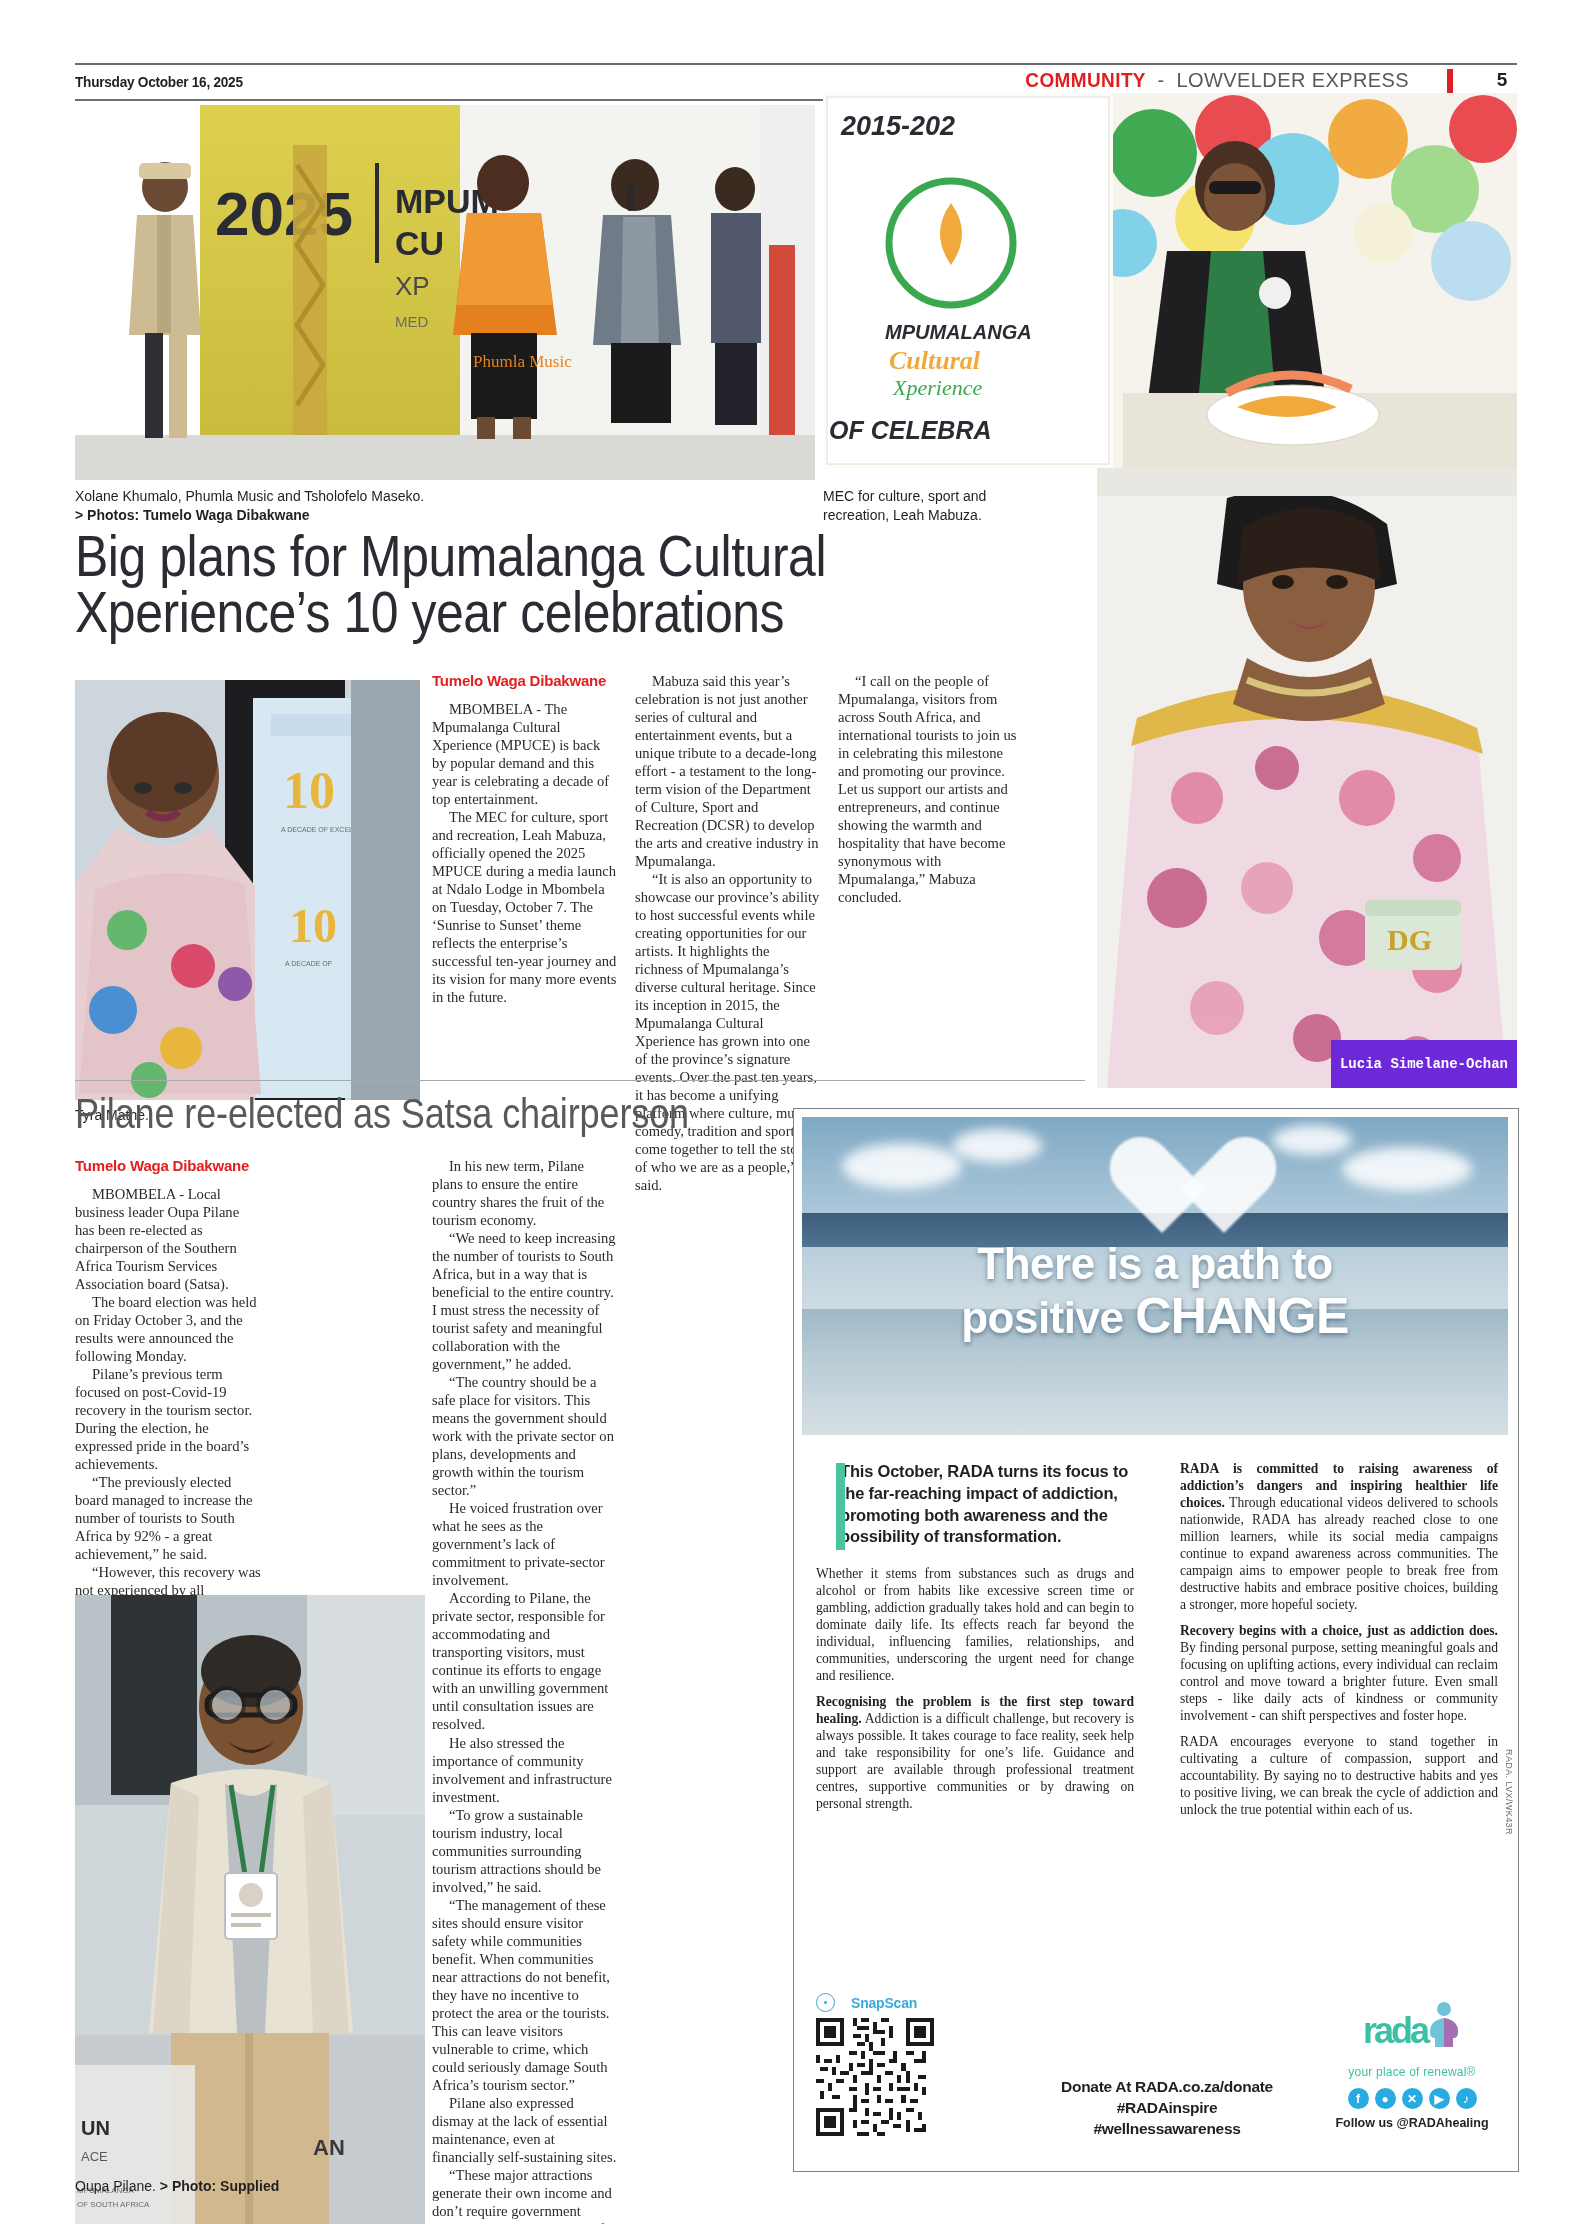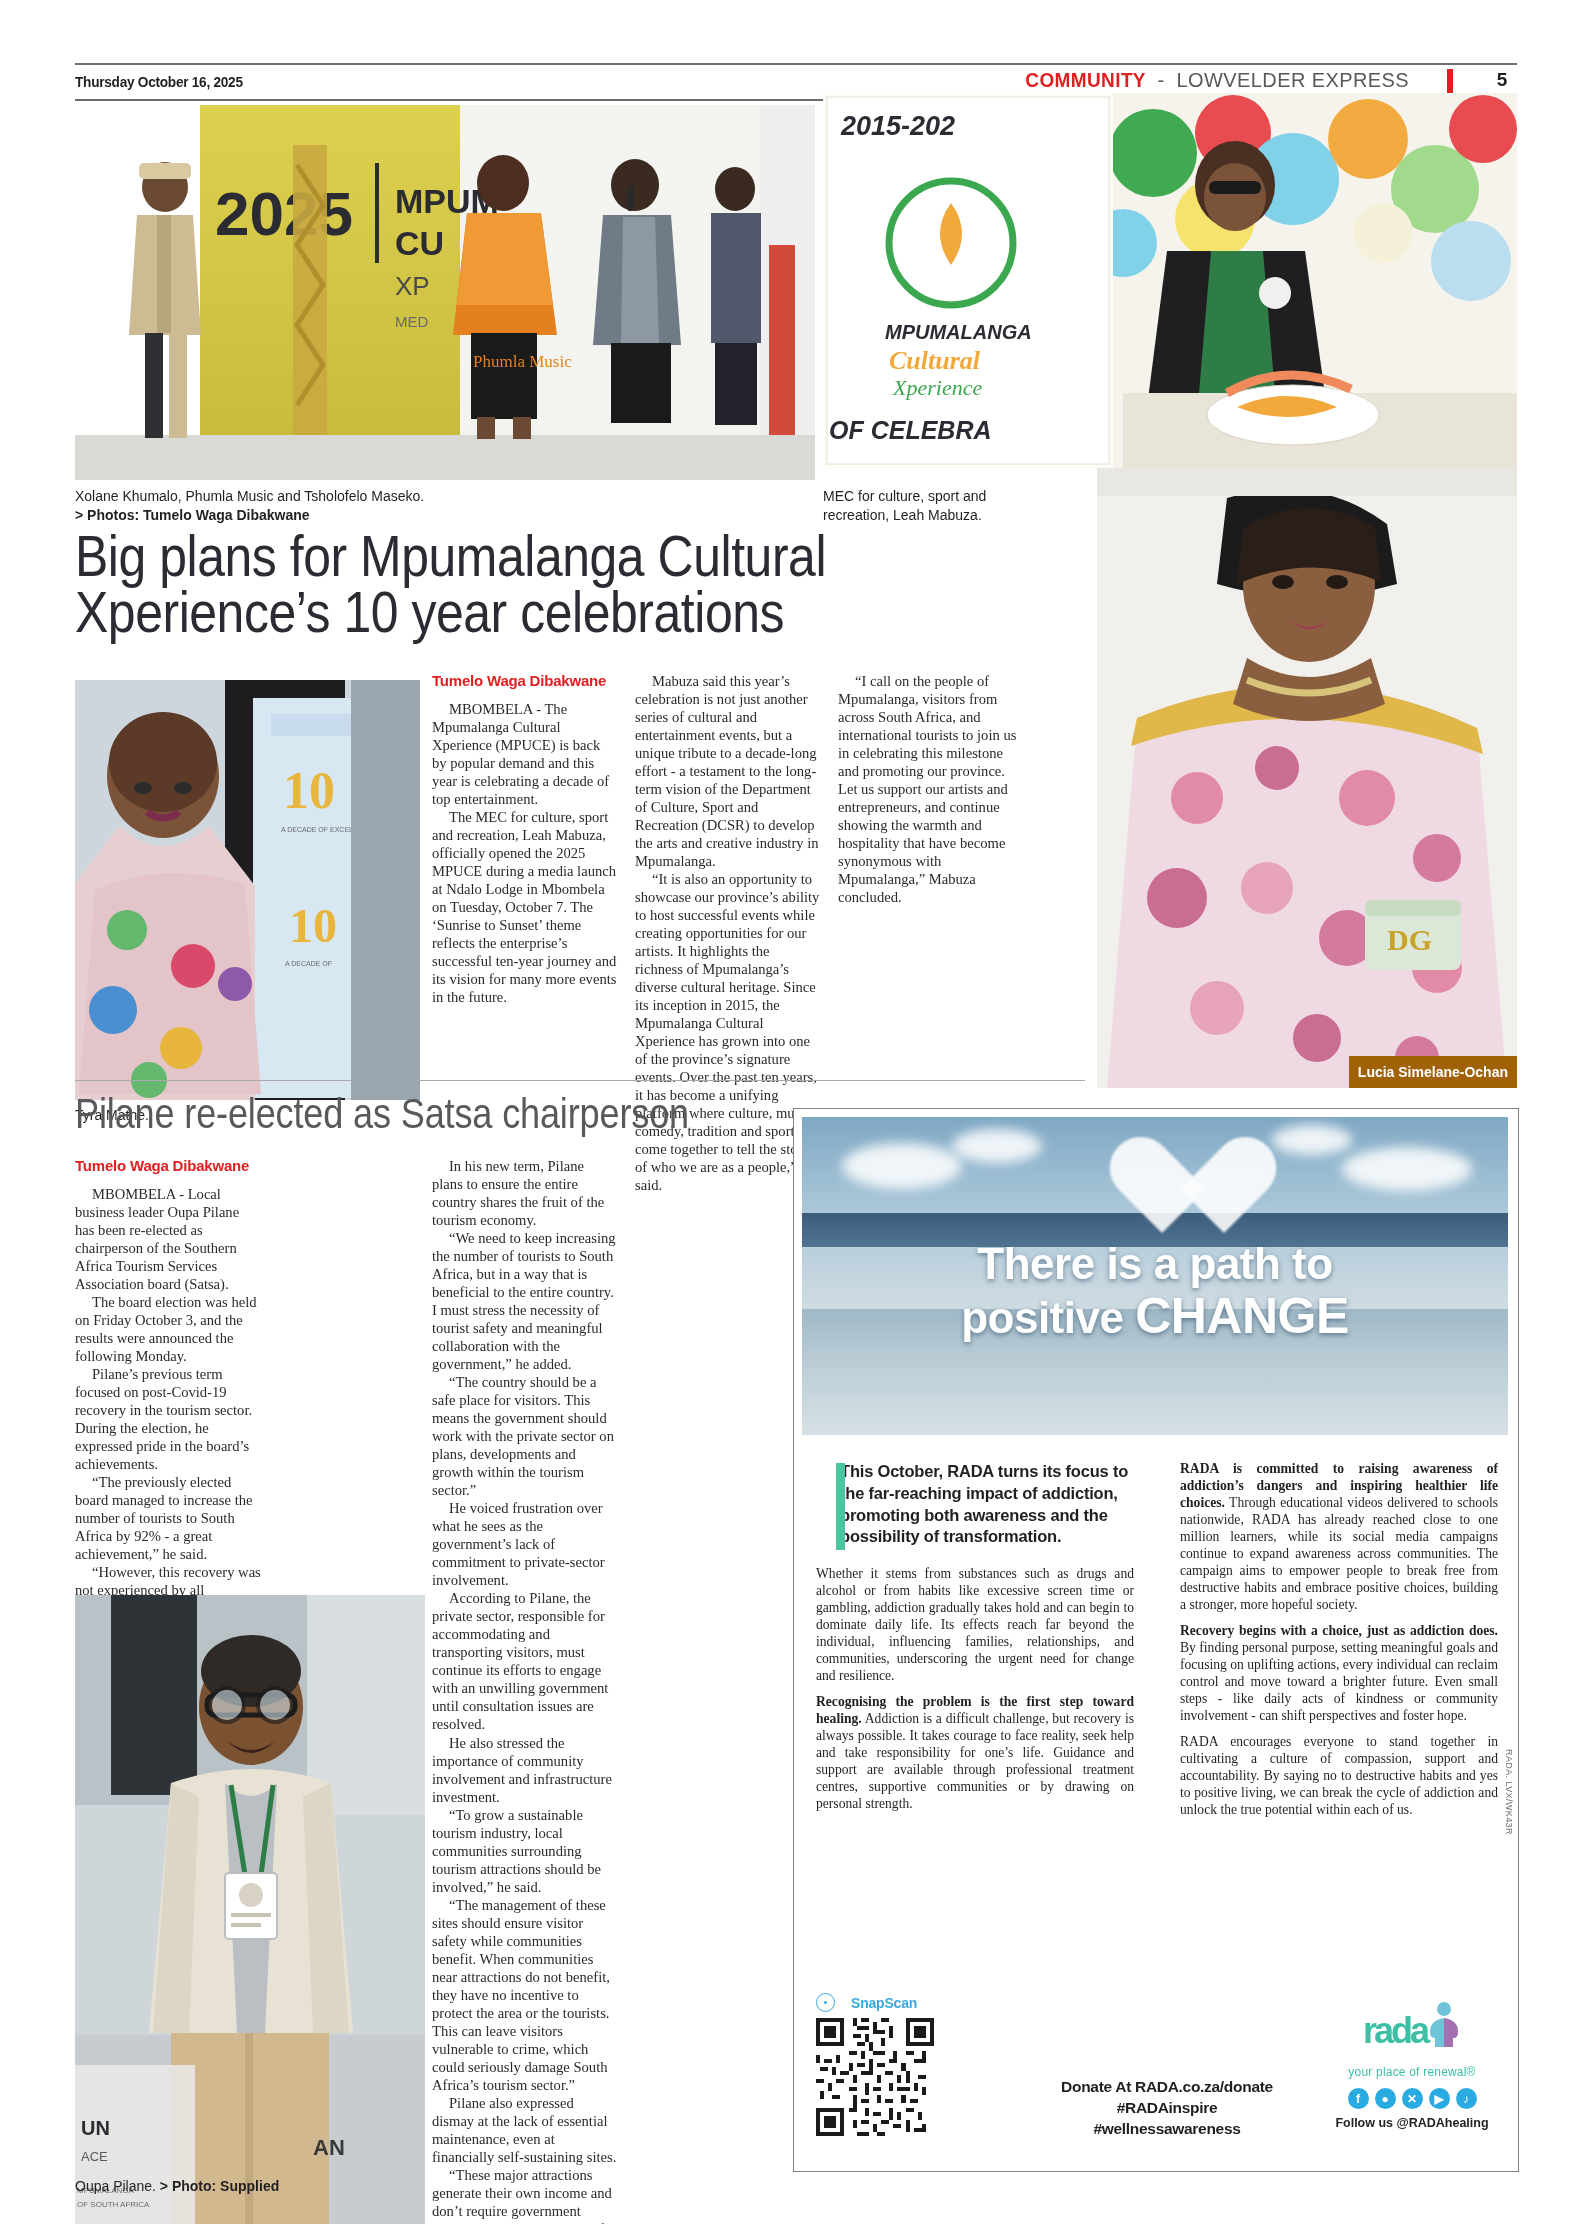--- a/index.html
+++ b/index.html
@@ -173,22 +173,22 @@
   }
   .follow { font-size:12.5px; font-weight:bold; margin-top:7px; color:#231f20; }
 
   .ad-credit {
     position:absolute; right:4px; top:640px;
     font-size:9px; color:#6d6e71; letter-spacing:0.4px;
     writing-mode:vertical-rl;
   }
 
   .photo-tag {
-    position:absolute; right:0; bottom:0; background:#a16207; color:#fff;
-    font-size:14px; font-weight:bold; padding:8px 9px;
+    position:absolute; right:0; bottom:0; background:#6d28d9; color:#fff;
+    font-size:14px; font-weight:bold; padding:16px 9px;font-family:Liberation Mono, monospace;
   }
 </style>
 </head>
 <body>
 
 <div class="page">
 
   <div class="masthead">
     <div class="mast-date">Thursday October 16, 2025</div>
     <div class="mast-right">

